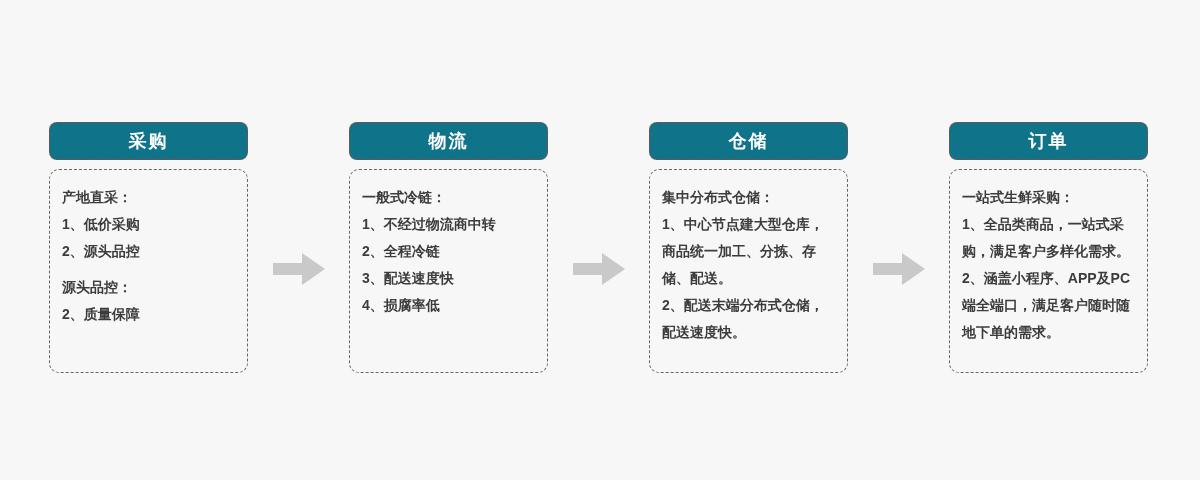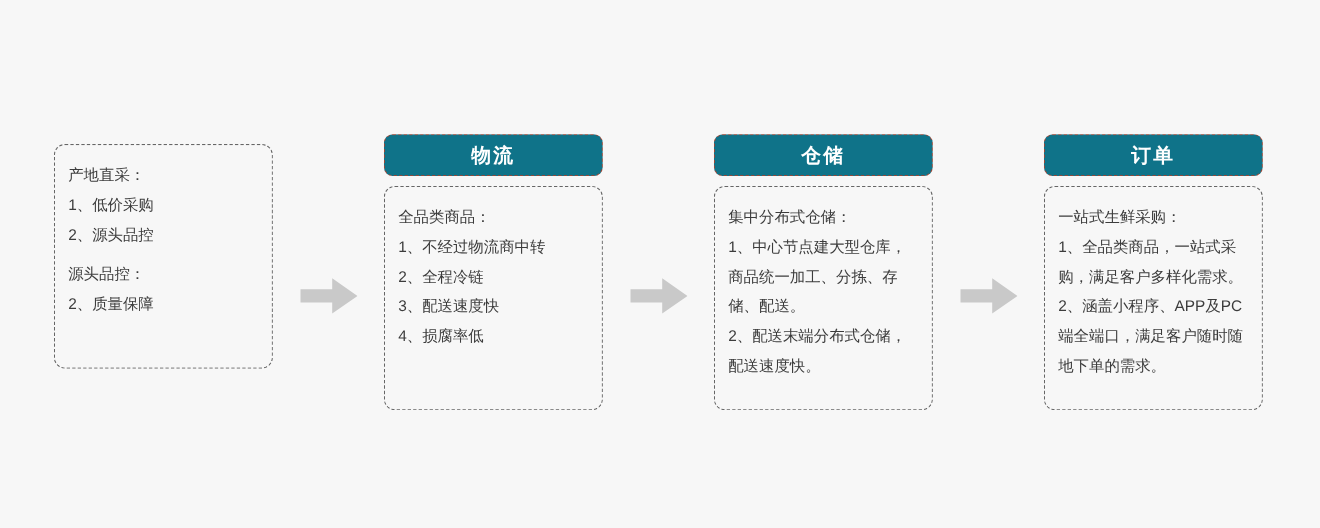--- a/index.html
+++ b/index.html
@@ -36,54 +36,55 @@
   }
   .stage-body{
     box-sizing:border-box;
     margin-top:9px;height:204px;
     border:1px dashed var(--box-border);
     border-radius:10px;
     padding:14px 11px 0 12px;
     color:var(--body-text);
     font-size:14px;
   }
-  .line{line-height:27px;}
+  .line{line-height:27px;font-weight:bold;}
   .line.gap{margin-top:9px;}
   .arrow-cell{
     width:101px;flex:0 0 101px;
     display:flex;justify-content:center;
   }
   .arrow-cell svg{margin-top:130px;display:block;}
 </style>
 </head>
 <body style="background: rgb(247, 247, 247);">
 
 <div class="canvas">
   <div class="row">
 
     <div class="stage">
+      <div class="stage-header">采购</div>
       <div class="stage-body">
           <div class="line heading">产地直采：</div>
           <div class="line item">1、低价采购</div>
           <div class="line item">2、源头品控</div>
           <div class="line heading gap">源头品控：</div>
           <div class="line item">2、质量保障</div>
         </div>
     </div>
 
     <div class="arrow-cell">
       <svg width="52" height="34" viewBox="0 0 52 34">
         <polygon points="0,11 29,11 29,1 52,17 29,33 29,23 0,23" fill="#c9c9c9"></polygon>
       </svg>
     </div>
 
     <div class="stage">
       <div class="stage-header">物流</div>
       <div class="stage-body">
-          <div class="line heading">全品类商品：</div>
+          <div class="line heading">一般式冷链：</div>
           <div class="line item">1、不经过物流商中转</div>
           <div class="line item">2、全程冷链</div>
           <div class="line item">3、配送速度快</div>
           <div class="line item">4、损腐率低</div>
         </div>
     </div>
 
     <div class="arrow-cell">
       <svg width="52" height="34" viewBox="0 0 52 34">
         <polygon points="0,11 29,11 29,1 52,17 29,33 29,23 0,23" fill="#c9c9c9"></polygon>

